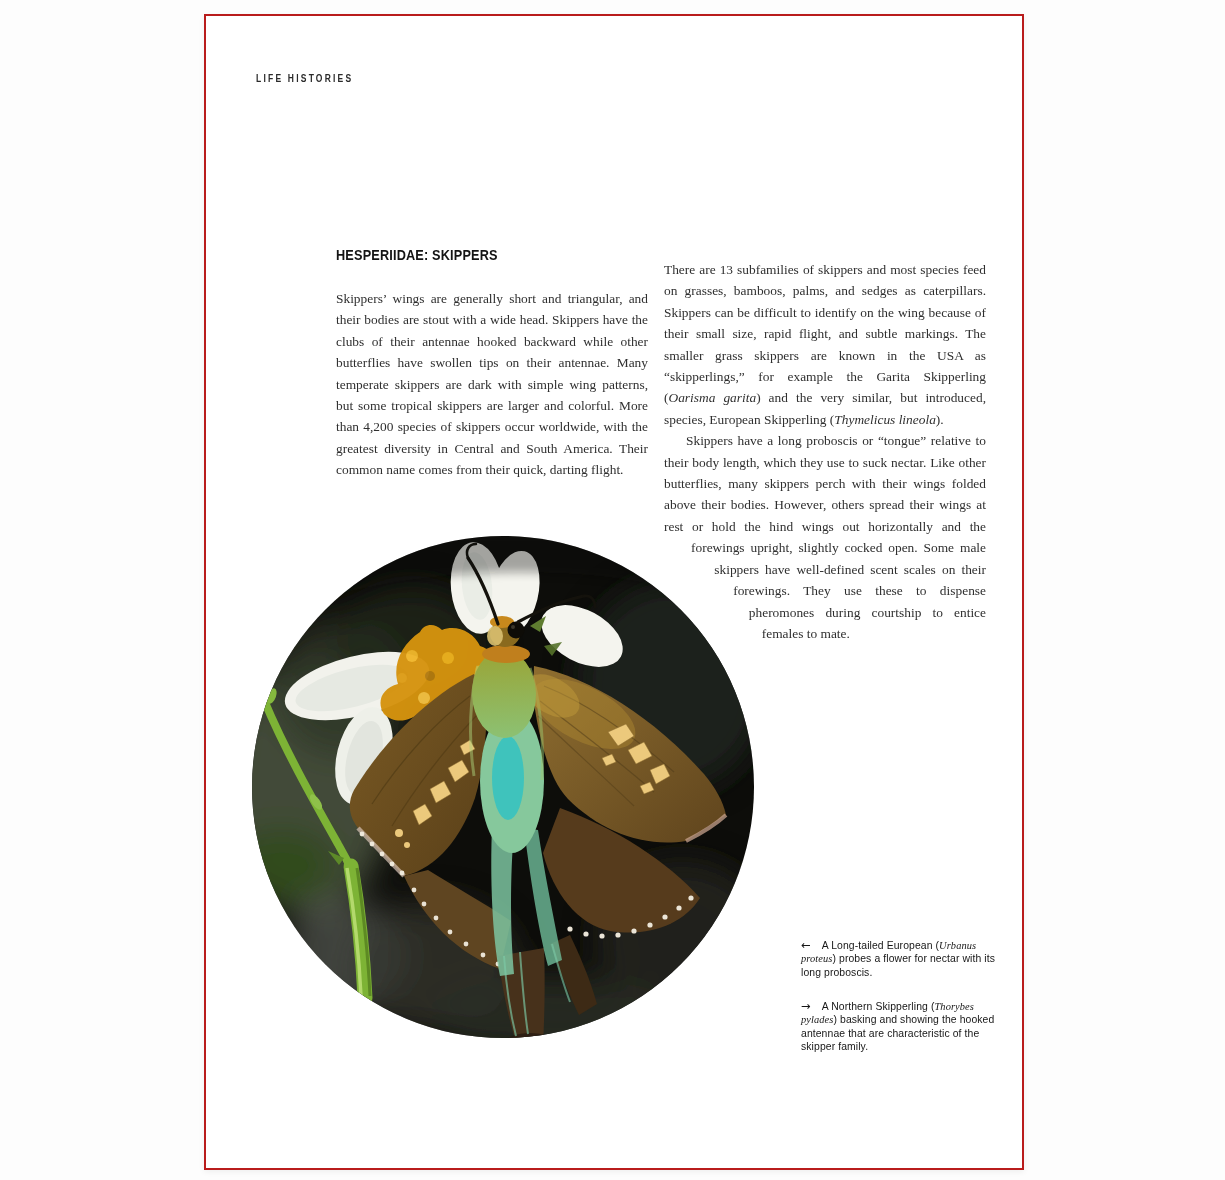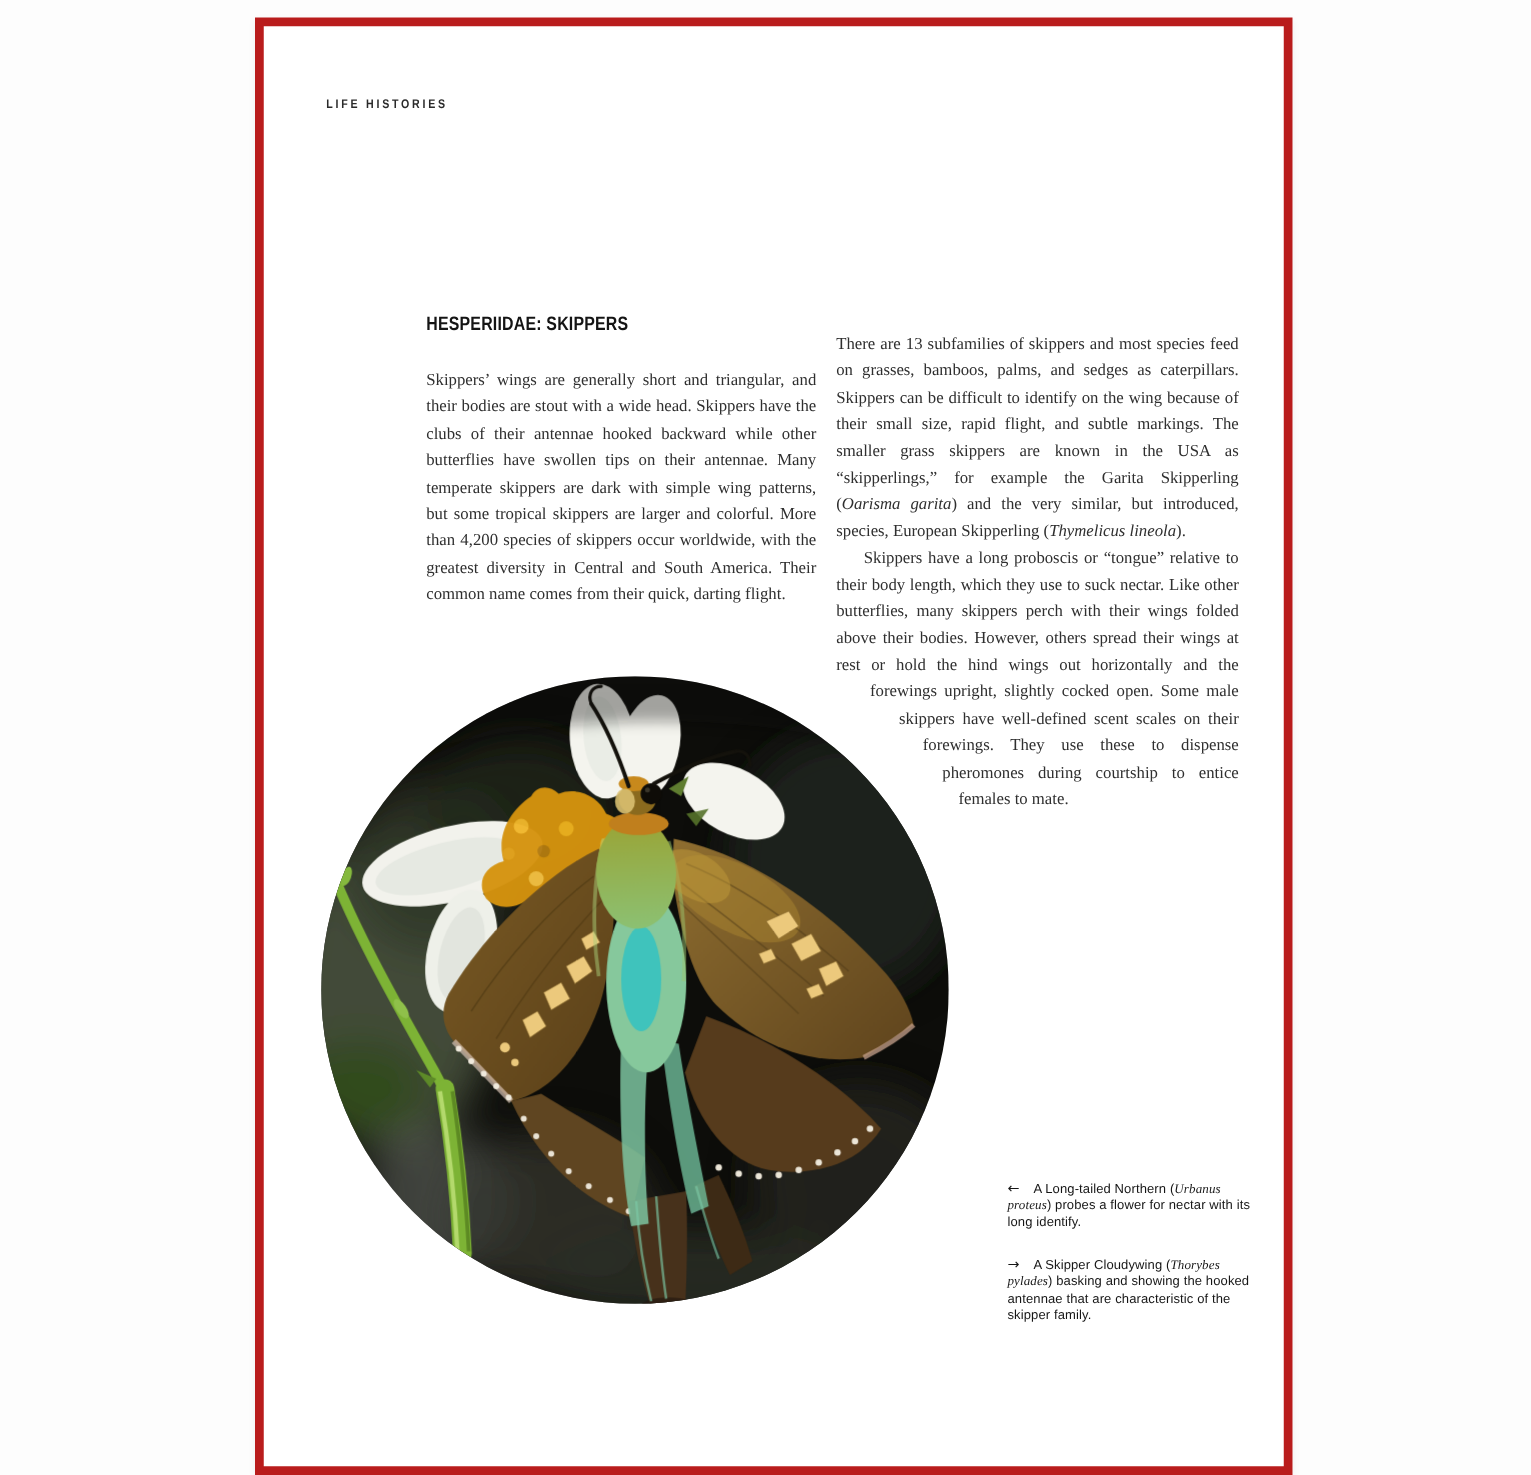--- a/index.html
+++ b/index.html
@@ -1,19 +1,19 @@
 <!DOCTYPE html>
 <html><head>
 <meta charset="utf-8">
 <style>
   html,body{margin:0;padding:0;background:#fdfdfd;}
   .stage{position:relative;width:1225px;height:1180px;background:#fdfdfd;overflow:hidden;
          font-family:"Liberation Serif",serif;}
   .page{position:absolute;left:204px;top:14px;width:816px;height:1152px;background:#ffffff;
-        border:7px solid #b91c1c;box-shadow:0 2px 6px rgba(0,0,0,.06);}
+        border:2px solid #b91c1c;box-shadow:0 2px 6px rgba(0,0,0,.06);}
   .running-head{position:absolute;left:50px;top:57px;font-family:"Liberation Sans",sans-serif;
         font-weight:bold;font-size:10px;letter-spacing:2.6px;color:#2a2a2a;white-space:nowrap;
         transform:scaleX(.85);transform-origin:left top;}
   .col-left{position:absolute;left:130px;top:230px;width:312px;}
   .heading{margin:0;font-family:"Liberation Sans",sans-serif;font-weight:bold;font-size:15.5px;
         letter-spacing:.2px;color:#141414;white-space:nowrap;transform:scaleX(.82);
         transform-origin:left top;}
   .body{margin:0;font-size:13.4px;line-height:21.4px;color:#2f2f2f;text-align:justify;}
   .col-left .body{margin-top:24px;}
   .col-right{position:absolute;left:458px;top:243px;width:322px;}
@@ -218,21 +218,21 @@
           </g>
 
           <g filter="url(#f2)" opacity=".35">
             <path d="M 0 0 H 502 V 80 C 380 20 140 20 0 90 Z" fill="#0a0a08"></path>
           </g>
         </g>
       </svg>
     </div>
 
     <div class="caption cap1">
-      <span class="arrow">←</span><span class="cap-text"><span>A Long-tailed Northern (</span><span class="it">Urbanus proteus</span><span>) probes a flower for nectar with its long identify.</span></span>
+      <span class="arrow">←</span><span class="cap-text"><span>A Long-tailed European (</span><span class="it">Urbanus proteus</span><span>) probes a flower for nectar with its long proboscis.</span></span>
     </div>
 
     <div class="caption cap2">
-      <span class="arrow">→</span><span class="cap-text"><span>A Skipper Cloudywing (</span><span class="it">Thorybes pylades</span><span>) basking and showing the hooked antennae that are characteristic of the skipper family.</span></span>
+      <span class="arrow">→</span><span class="cap-text"><span>A Northern Skipperling (</span><span class="it">Thorybes pylades</span><span>) basking and showing the hooked antennae that are characteristic of the skipper family.</span></span>
     </div>
 
   </div>
 </div>
 
 </body></html>

